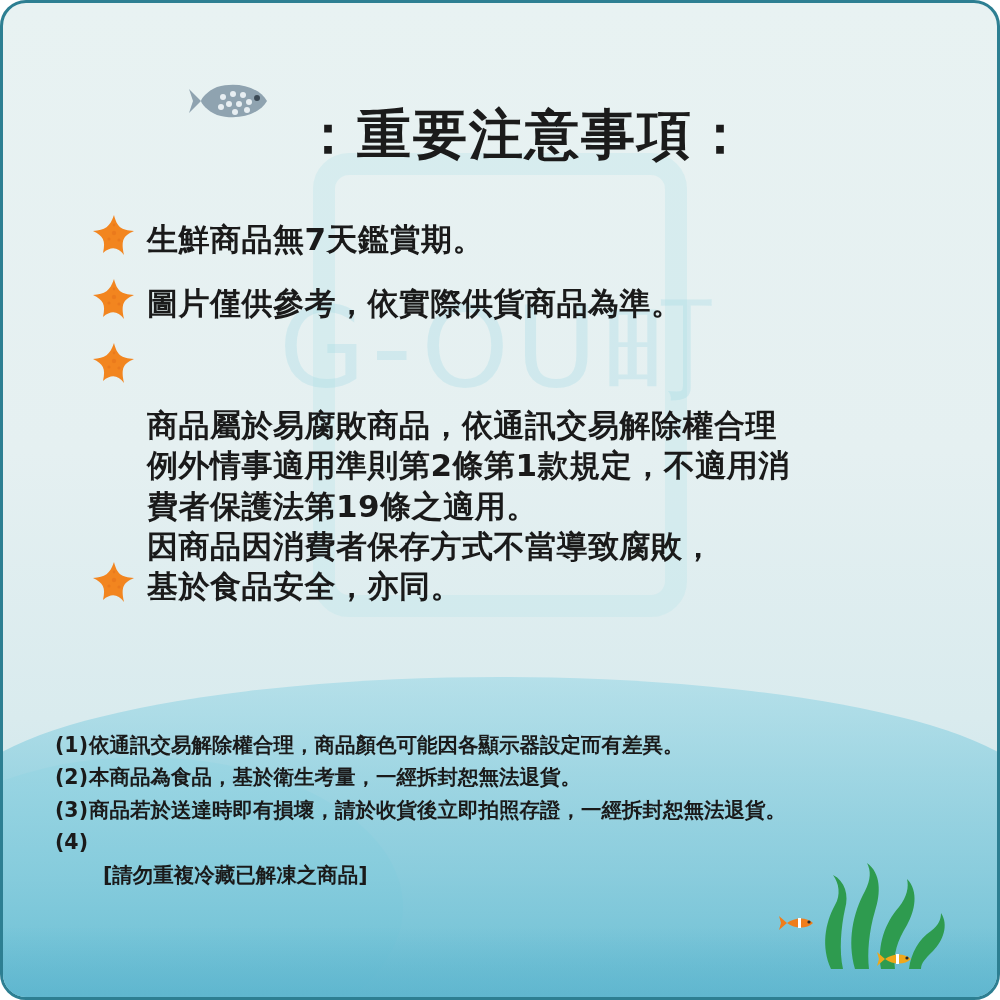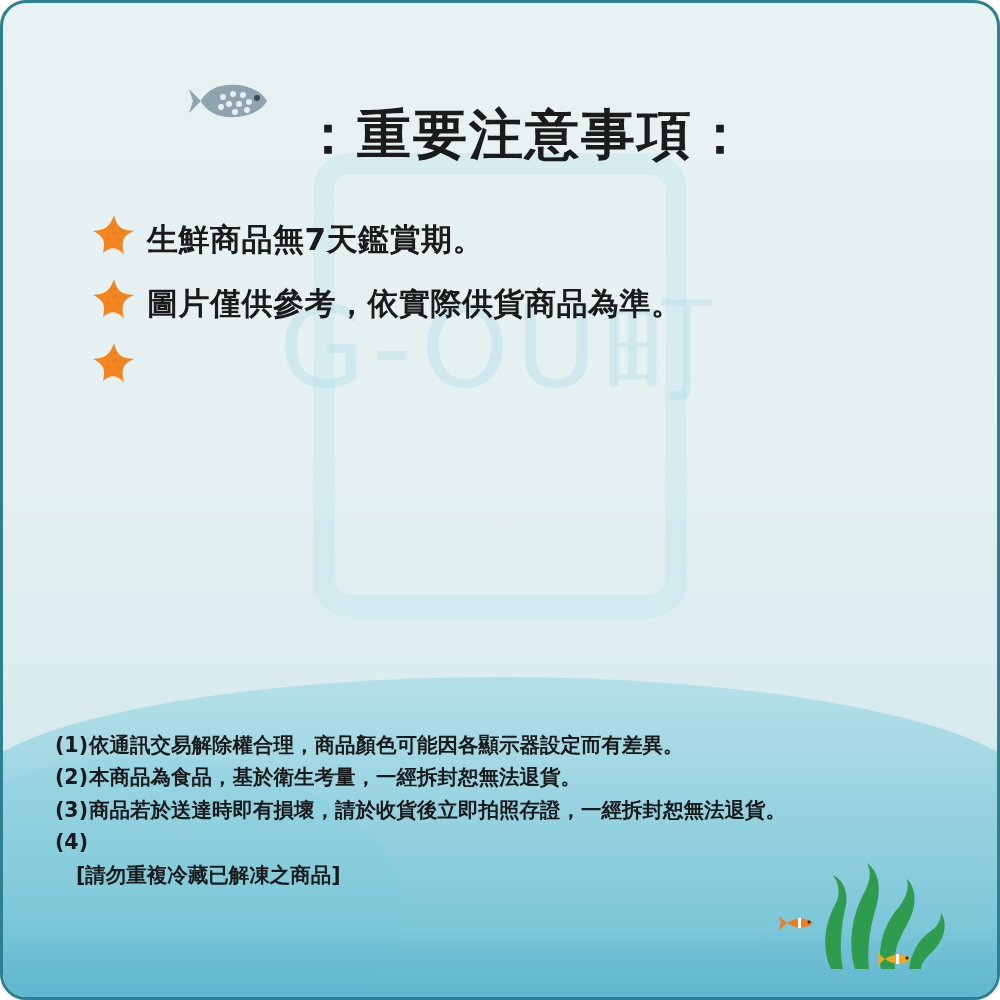--- a/index.html
+++ b/index.html
@@ -161,21 +161,21 @@
     font-size: 20.5px;
     line-height: 1.58;
     color: #1a1a1a;
     font-weight: 600;
   }
   .note-num {
     flex: 0 0 auto;
     width: 34px;
   }
   .note-sub {
-    margin-left: 21px;
+    margin-left: 48px;
     font-size: 20.5px;
     line-height: 1.58;
     color: #1a1a1a;
     font-weight: 600;
   }
 
   
   .seaweed {
     position: absolute;
     right: 48px;
@@ -262,20 +262,38 @@
           <g fill="#e5721a" opacity="0.55">
             <circle cx="23" cy="20" r="2.2"></circle>
               <circle cx="18" cy="26" r="1.6"></circle>
             <circle cx="28" cy="27" r="1.6"></circle>
               <circle cx="23" cy="12" r="1.4"></circle>
           </g>
         </svg>
       </span>
     </div>
 
+    <div class="item">
+      <span class="star">
+        <svg width="46" height="46" viewBox="0 0 46 46" aria-hidden="true">
+          <path d="M23 2 C26 14 30 17 43 18 C32 23 30 27 33 42 C27 34 20 33 12 40 C15 27 12 23 2 18 C14 17 19 14 23 2 Z" fill="#f2851f"></path>
+          <g fill="#e5721a" opacity="0.55">
+            <circle cx="23" cy="20" r="2.2"></circle>
+              <circle cx="18" cy="26" r="1.6"></circle>
+            <circle cx="28" cy="27" r="1.6"></circle>
+              <circle cx="23" cy="12" r="1.4"></circle>
+          </g>
+        </svg>
+      </span>
+      <span class="item-text">商品屬於易腐敗商品，依通訊交易解除權合理
+例外情事適用準則第2條第1款規定，不適用消
+費者保護法第19條之適用。
+因商品因消費者保存方式不當導致腐敗，
+基於食品安全，亦同。</span>
+    </div>
 
   </div>
 
   <div class="notes">
     <div class="note">
       <span class="note-num">(1)</span>
       <span>依通訊交易解除權合理，商品顏色可能因各顯示器設定而有差異。</span>
     </div>
     <div class="note">
       <span class="note-num">(2)</span>

